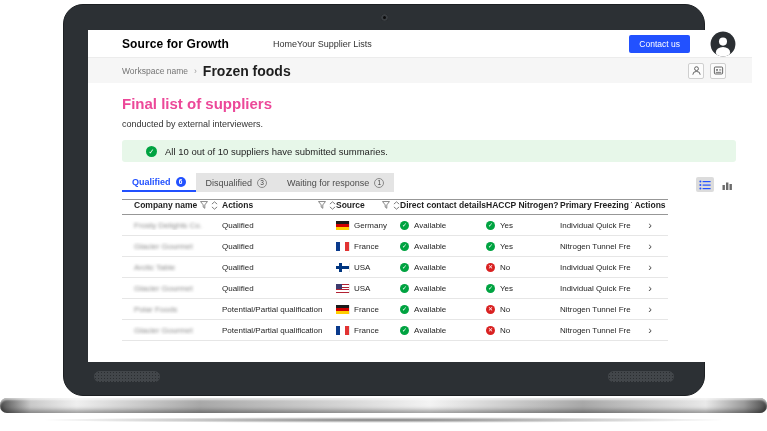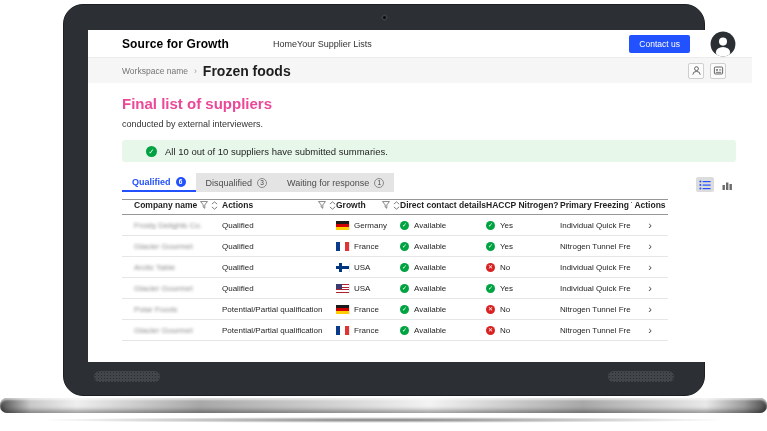--- a/index.html
+++ b/index.html
@@ -206,21 +206,21 @@
                   </svg>
                 </button>
                 <button class="icon-btn">
                   <svg width="7" height="9" viewBox="0 0 8 10">
                     <path d="M1 3.4L4 0.8L7 3.4" fill="none" stroke="#6b6b6b" stroke-width="1"></path>
                     <path d="M1 6.6L4 9.2L7 6.6" fill="none" stroke="#6b6b6b" stroke-width="1"></path>
                   </svg>
                 </button>
               </div>
               <div class="th c-country">
-                <span>Growth</span>
+                <span>Source</span>
                 <span class="sp"></span>
                 <button class="icon-btn">
                   <svg width="8" height="8" viewBox="0 0 10 10">
                     <path d="M0.7 0.7h8.6L6 4.9v4.2L4 7.6V4.9z" fill="none" stroke="#6b6b6b" stroke-width="1"></path>
                   </svg>
                 </button>
                 <button class="icon-btn">
                   <svg width="7" height="9" viewBox="0 0 8 10">
                     <path d="M1 3.4L4 0.8L7 3.4" fill="none" stroke="#6b6b6b" stroke-width="1"></path>
                     <path d="M1 6.6L4 9.2L7 6.6" fill="none" stroke="#6b6b6b" stroke-width="1"></path>

